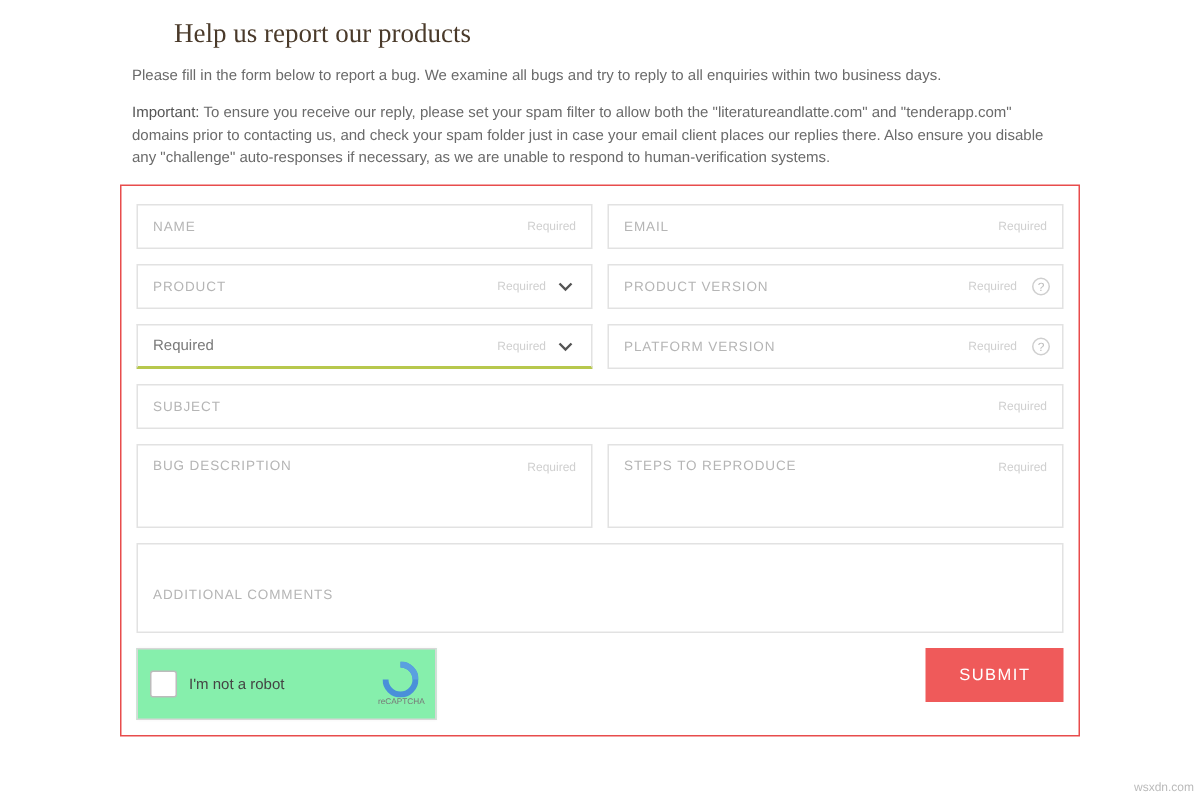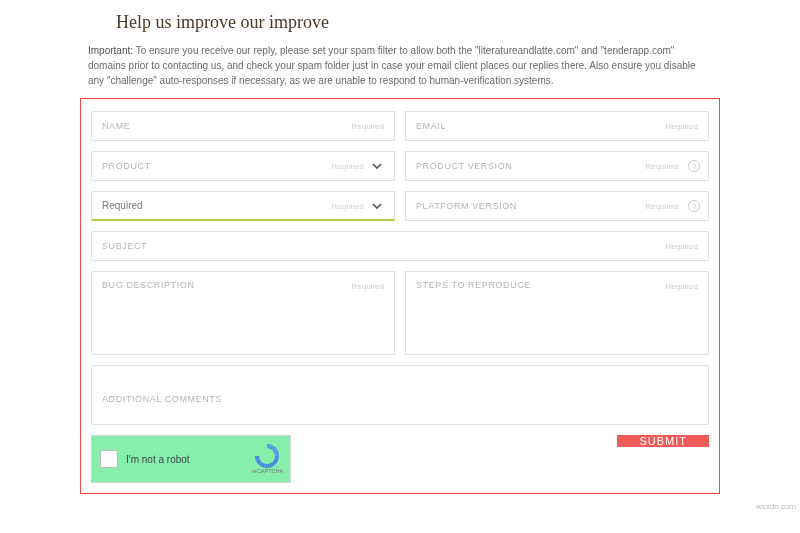--- a/index.html
+++ b/index.html
@@ -5,47 +5,48 @@
   * { box-sizing: border-box; margin: 0; padding: 0; }
   body { font-family: Arial, Helvetica, sans-serif; background: #fff; width: 800px; height: 533px; overflow: hidden; position: relative; }
   .page { padding: 12px 0 0 0; }
   .content { margin: 0 auto; width: 640px; }
   h1 { font-family: Georgia, 'Times New Roman', serif; font-weight: normal; font-size: 18px; color: #4a3a2a; margin-bottom: 10px; margin-left: 36px; }
   .intro { font-size: 10px; color: #6a6a6a; line-height: 1.5; margin-bottom: 10px; margin-left: 2px; padding: 0 6px; }
   .intro .imp { color: #555; }
   .form-box { border: 1px solid #e84c4c; padding: 12px 10px 10px 10px; margin-top: 8px; }
   .row { display: flex; gap: 10px; margin-bottom: 10px; }
   .field { position: relative; flex: 1; border: 1px solid #e2e2e2; background: #fff; display: flex; align-items: center; padding: 0 10px; height: 30px; }
-  .field.tall { height: 84px; align-items: flex-start; padding-top: 8px; }
+  .field.tall { height: 56px; align-items: flex-start; padding-top: 8px; }
   .field.xtall { height: 60px; align-items: center; padding-top: 8px; }
   .field .ph { font-size: 9px; letter-spacing: 0.6px; color: #b5b5b5; text-transform: uppercase; }
   .field .req { position: absolute; right: 10px; top: 50%; transform: translateY(-50%); font-size: 8px; color: #cfcfcf; }
   .field.tall .req, .field.xtall .req { top: 10px; transform: none; }
   .field .chev { position: absolute; right: 10px; top: 50%; transform: translateY(-50%); width: 14px; height: 14px; display:flex; align-items:center; justify-content:center; }
   .field .chev svg { width: 10px; height: 10px; }
   .field .req.shift { right: 30px; }
   .field .help { position: absolute; right: 8px; top: 50%; transform: translateY(-50%); width: 12px; height: 12px; border: 1px solid #cfcfcf; border-radius: 50%; font-size: 8px; color: #bdbdbd; display:flex; align-items:center; justify-content:center; }
   .field.active { border-bottom: 2px solid #b7c84d; }
   .field .val { font-size: 10px; color: #7a7a7a; }
   .bottom { display: flex; justify-content: space-between; align-items: flex-start; margin-top: 4px; }
   .captcha { width: 200px; height: 48px; border: 1px solid #d7d7d7; background: #86efac; display: flex; align-items: center; padding: 0 8px; gap: 8px; box-shadow: 0 0 2px rgba(0,0,0,0.05); }
   .captcha .box { width: 18px; height: 18px; border: 1.5px solid #bcbcbc; border-radius: 2px; background: #fff; }
   .captcha .txt { font-size: 10px; color: #444; flex: 1; }
   .captcha .logo { width: 30px; text-align: center; }
   .captcha .logo .badge { width: 24px; height: 24px; margin: 0 auto; }
   .captcha .logo .lbl { font-size: 5.5px; color: #777; }
-  .submit { background: #ef5a5a; color: #fff; border: none; padding: 0 22px; font-size: 11px; letter-spacing: 1px; cursor: pointer; }
-  .watermark { position: absolute; right: 4px; bottom: 22px; font-size: 8px; color: #bbb; }
+  .submit { background: #ef5a5a; color: #fff; border: none; padding: 12px 22px; font-size: 11px; letter-spacing: 1px; cursor: pointer; }
+  .watermark { position: absolute; right: 4px; bottom: 4px; font-size: 8px; color: #bbb; }
 </style>
 </head>
 <body>
 
 <div class="page">
   <div class="content">
-    <h1>Help us improve our improve</h1>
+    <h1>Help us report our products</h1>
+    <p class="intro">Please fill in the form below to report a bug. We examine all bugs and try to reply to all enquiries within two business days.</p>
     <p class="intro">
       <span class="imp">Important:</span><span> To ensure you receive our reply, please set your spam filter to allow both the "literatureandlatte.com" and "tenderapp.com" domains prior to contacting us, and check your spam folder just in case your email client places our replies there. Also ensure you disable any "challenge" auto-responses if necessary, as we are unable to respond to human-verification systems.</span>
     </p>
 
     <div class="form-box">
 
       <div class="row">
         <div class="field">
           <span class="ph">NAME</span>
           <span class="req">Required</span>

